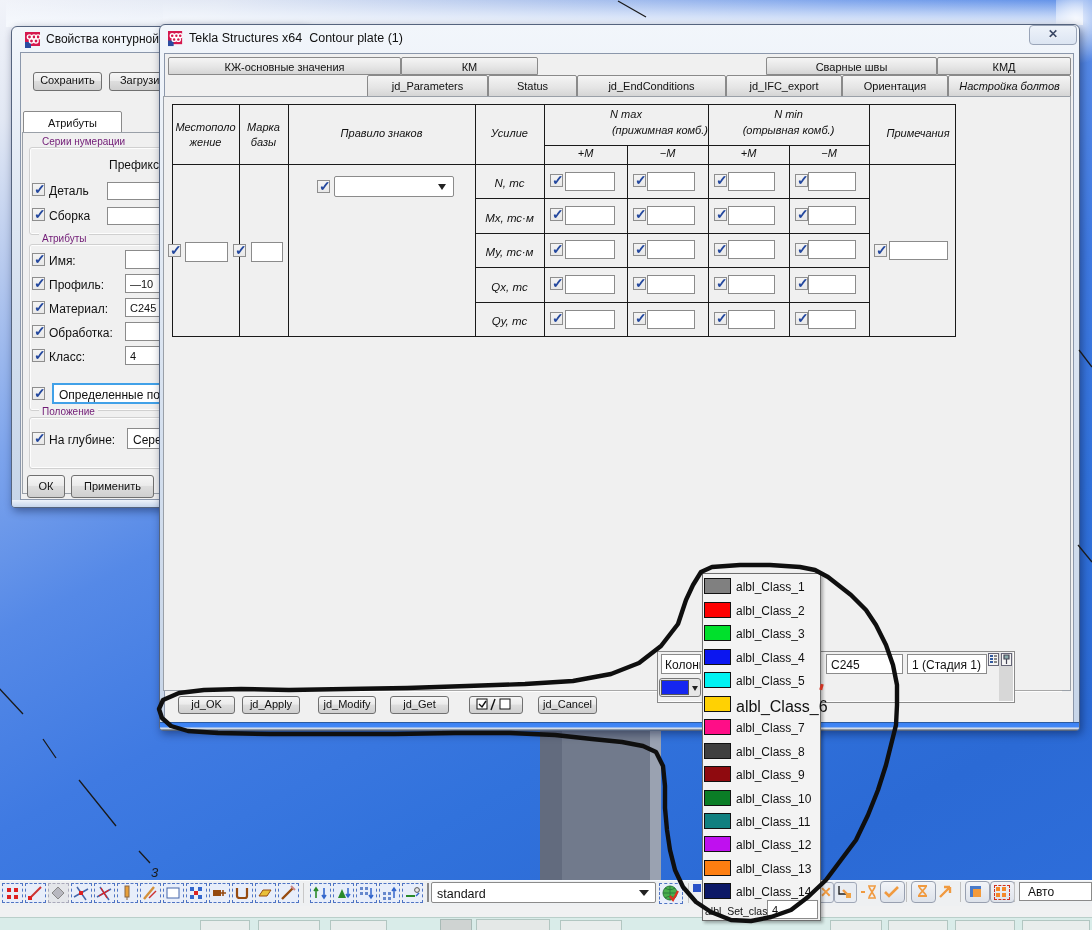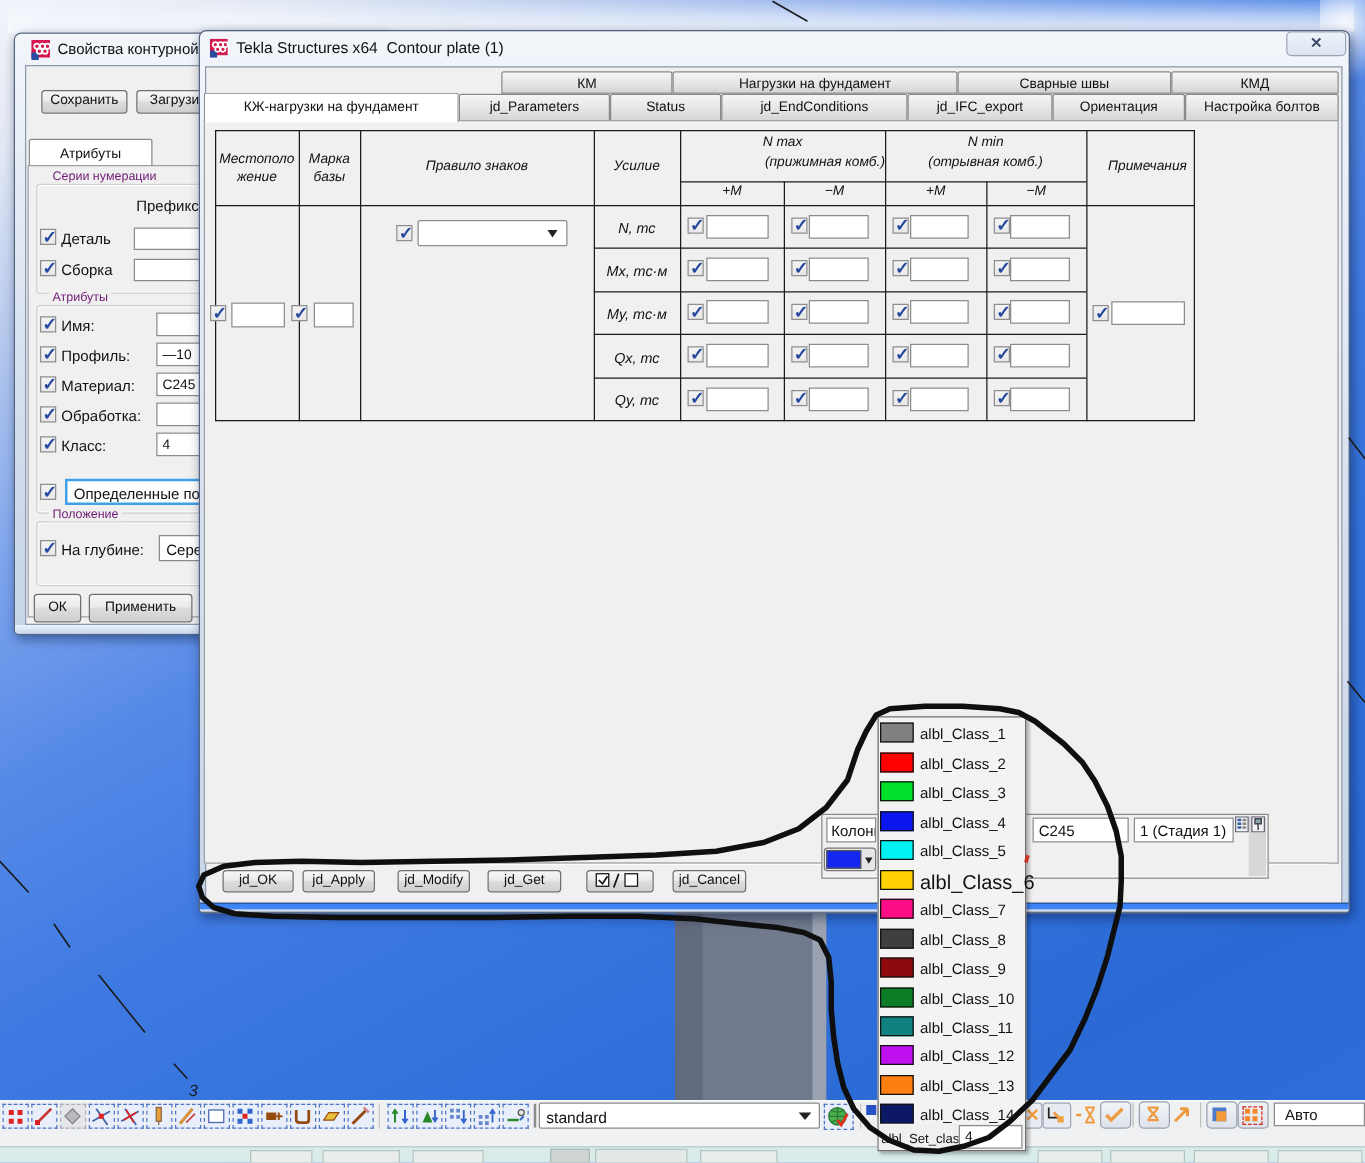--- a/index.html
+++ b/index.html
@@ -117,34 +117,33 @@
   </g>
  </svg>
  <div class="ttxt" style="left:29px;top:6px;font-size:12.5px;">Tekla Structures x64&nbsp;&nbsp;Contour plate (1)</div>
  <div class="abs" style="left:869px;top:0px;width:46px;height:18px;border:1px solid #9aa5b8;border-radius:4px;background:linear-gradient(#eef3fa,#dce5f2);text-align:center;font-size:12px;font-weight:bold;color:#3c4a68;line-height:16px;text-shadow:0 1px 0 #fff;">✕</div>
  <div class="dcontent" id="mcontent" style="left:4px;top:28px;width:908px;height:670px;"></div>
  <div class="bstrip" style="height:8px;"></div>
 </div>
 
 <div class="abs" id="mui" style="left:0;top:0;width:1092px;height:930px;">
 
+ <div class="tab" style="left:168px;top:57px;width:233px;height:18px;line-height:18px;">КЖ-основные значения</div>
  <div class="tab" style="left:401px;top:57px;width:137px;height:18px;line-height:18px;">КМ</div>
- <div class="tab" style="left:538px;top:57px;width:228px;height:18px;line-height:18px;">Нагрузки на фундамент</div>
  <div class="tab" style="left:766px;top:57px;width:171px;height:18px;line-height:18px;">Сварные швы</div>
  <div class="tab" style="left:937px;top:57px;width:134px;height:18px;line-height:18px;">КМД</div>
 
  <div class="tab" style="left:367px;top:75px;width:121px;height:22px;line-height:21px;">jd_Parameters</div>
  <div class="tab" style="left:488px;top:75px;width:89px;height:22px;line-height:21px;">Status</div>
  <div class="tab" style="left:577px;top:75px;width:149px;height:22px;line-height:21px;">jd_EndConditions</div>
  <div class="tab" style="left:726px;top:75px;width:116px;height:22px;line-height:21px;">jd_IFC_export</div>
  <div class="tab" style="left:842px;top:75px;width:106px;height:22px;line-height:21px;">Ориентация</div>
- <div class="tab" style="left:948px;top:75px;width:123px;height:22px;line-height:21px;">Настройка болтов</div>
+ <div class="tab" style="left:948px;top:75px;width:123px;height:22px;line-height:21px;font-style:italic;">Настройка болтов</div>
 
  <div class="abs" style="left:163px;top:96px;width:908px;height:595px;border:1px solid #9aa0a8;background:#f0f0f0;box-sizing:border-box;"></div>
- <div class="tab tabact" style="left:163px;top:74px;width:204px;height:24px;line-height:22px;border-bottom:none;">КЖ-нагрузки на фундамент</div>
 
  <div class="abs" style="left:172px;top:104px;width:784px;height:233px;border:1px solid #1a1a1a;box-sizing:border-box;"></div>
 
  <div class="vline" style="left:239px;top:104px;height:233px;"></div>
  <div class="vline" style="left:288px;top:104px;height:233px;"></div>
  <div class="vline" style="left:475px;top:104px;height:233px;"></div>
  <div class="vline" style="left:544px;top:104px;height:233px;"></div>
  <div class="vline" style="left:708px;top:104px;height:233px;"></div>
  <div class="vline" style="left:869px;top:104px;height:233px;"></div>
  <div class="vline" style="left:627px;top:145px;height:192px;"></div>

